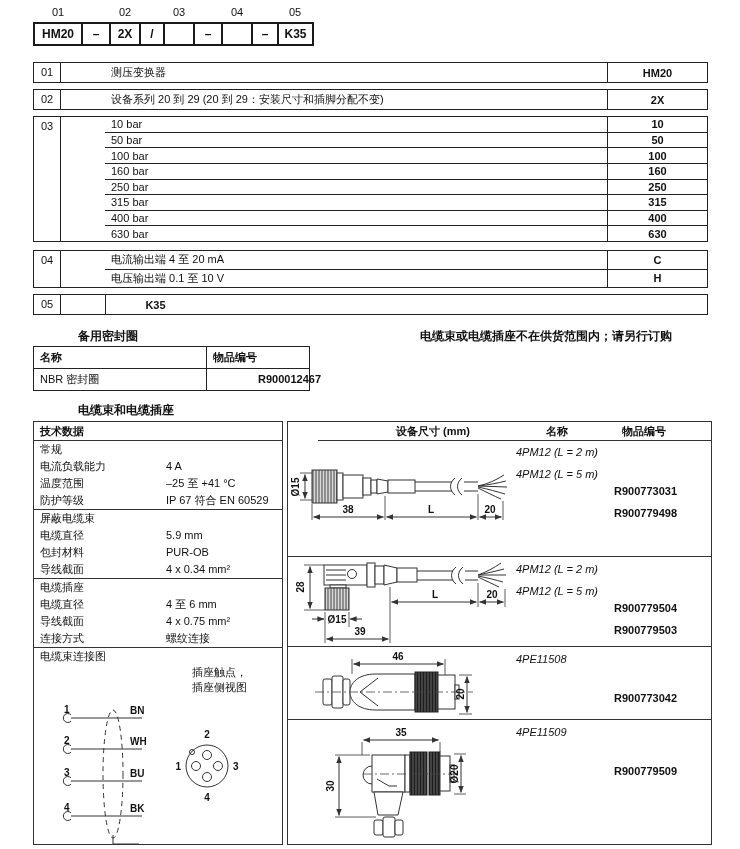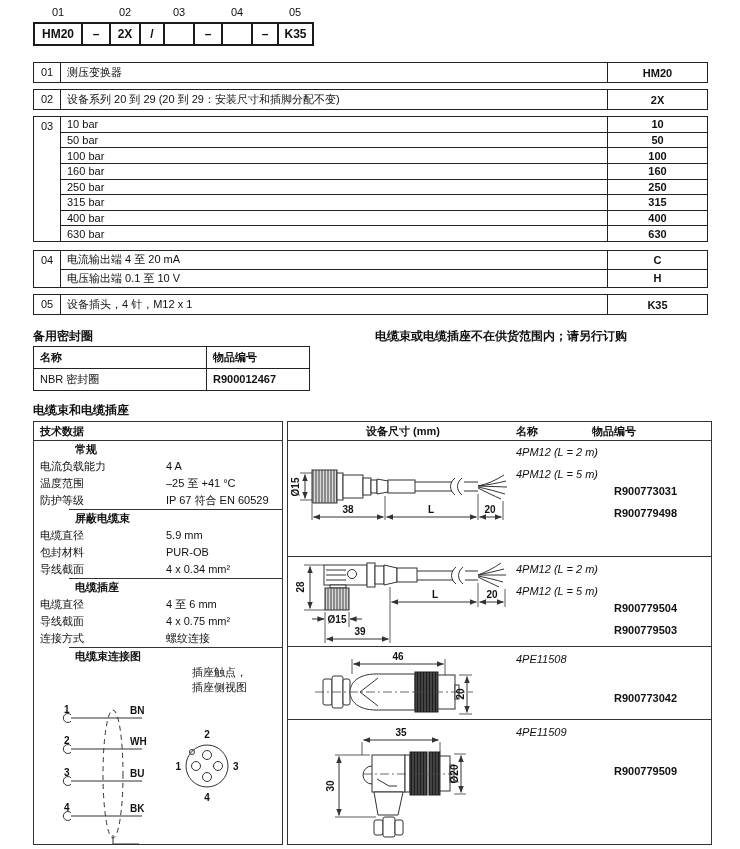--- a/index.html
+++ b/index.html
@@ -1,54 +1,54 @@
 <!DOCTYPE html>
 <html><head>
 <meta charset="utf-8">
 <style>
   html,body{margin:0;padding:0;background:#fff;}
   .page{position:relative;width:740px;height:849px;background:#fff;color:#111;
         font-family:"Liberation Sans","DejaVu Sans",sans-serif;font-size:11px;overflow:hidden;}
-  .b{font-weight:bold;}
+  .b{font-weight:bold;margin-left:45px;}
   .abs{position:absolute;}
 
   
   .oc{position:absolute;left:33px;top:6px;width:290px;height:44px;}
   .oc-label{position:absolute;top:0;transform:translateX(-50%);font-size:11px;}
   .oc-cells{position:absolute;left:0;top:16px;display:flex;border:2px solid #1a1a1a;}
   .occ{height:20px;line-height:20px;text-align:center;font-weight:bold;font-size:12px;border-left:2px solid #1a1a1a;}
   .occ:first-child{border-left:none;}
 
   
   .ct{position:absolute;left:33px;width:675px;border:1px solid #222;box-sizing:border-box;display:flex;background:#fff;}
   .ct-no{width:26px;border-right:1px solid #222;text-align:center;padding-top:3px;flex:none;}
-  .ct-rows{flex:1;display:flex;flex-direction:column;}
+  .ct-rows{flex:1;display:flex;flex-direction:column;margin-left:44px;}
   .ct-row{flex:1;display:flex;border-top:1px solid #222;align-items:stretch;}
   .ct-row:first-child{border-top:none;}
   .ct-desc{flex:1;padding-left:6px;display:flex;align-items:center;}
   .ct-code{width:99px;border-left:1px solid #222;display:flex;align-items:center;justify-content:center;font-weight:bold;flex:none;}
 
   
   .seal-table{position:absolute;left:33px;top:346px;width:277px;border:1px solid #222;box-sizing:border-box;}
   .st-row{display:flex;height:21px;line-height:21px;}
   .st-row.hd{font-weight:bold;border-bottom:1px solid #222;}
   .st-c1{width:166px;border-right:1px solid #222;padding-left:6px;flex:none;}
   .st-c2{flex:1;padding-left:6px;}
 
   
   .tech{position:absolute;left:33px;top:421px;width:250px;height:424px;border:1px solid #333;box-sizing:border-box;background:#fff;}
   .tt-h{height:18px;line-height:18px;padding-left:6px;font-weight:bold;border-bottom:1px solid #333;}
-  .tt-sub{height:17px;line-height:17px;padding-left:6px;font-weight:bold;margin-left:35px;}
+  .tt-sub{height:17px;line-height:17px;padding-left:6px;font-weight:normal;}
   .tt-r{height:17px;line-height:17px;padding-left:6px;position:relative;}
   .tt-r .v{position:absolute;left:132px;top:0;}
   .bt{border-top:1px solid #333;}
   .tt-cap{position:absolute;left:158px;top:243px;line-height:15px;}
 
   
-  .dims{position:absolute;left:287px;top:421px;width:425px;height:424px;border:1px solid #333;box-sizing:border-box;background:#fff;}
+  .dims{position:absolute;left:287px;top:421px;width:425px;height:424px;border:1px solid #333;box-sizing:border-box;background:#fff;padding-left:30px;}
   .dp-h{position:relative;height:18px;border-bottom:1px solid #333;font-weight:bold;}
   .dp-h1{position:absolute;left:0;width:230px;text-align:center;line-height:18px;}
   .dp-h2{position:absolute;left:228px;line-height:18px;}
   .dp-h3{position:absolute;left:304px;line-height:18px;}
   .blk{position:absolute;left:0;right:0;}
   .item{position:absolute;left:0;right:0;height:18px;line-height:18px;}
   .item .nm{position:absolute;left:228px;white-space:nowrap;font-style:italic;}
   .item .pt{position:absolute;left:326px;white-space:nowrap;font-weight:bold;margin-top:39px;}
   .draw{position:absolute;left:0;}
 
@@ -170,21 +170,20 @@
           <div class="ct-desc">电压输出端 0.1 至 10 V</div>
           <div class="ct-code">H</div>
         </div>
     </div>
   </div>
 
   <div class="ct" style="top:294px;height:21px">
     <div class="ct-no">05</div>
     <div class="ct-rows">
       <div class="ct-row">
-          <div class="ct-desc">设备插头，4 针，M12 x 1</div>
           <div class="ct-code">K35</div>
         </div>
     </div>
   </div>
 
   <div class="abs b" style="left:33px;top:328px;font-size:12px">备用密封圈</div>
   <div class="abs b" style="left:375px;top:328px;font-size:12px">电缆束或电缆插座不在供货范围内；请另行订购</div>
   <div class="seal-table">
     <div class="st-row hd">
       <div class="st-c1">名称</div>

